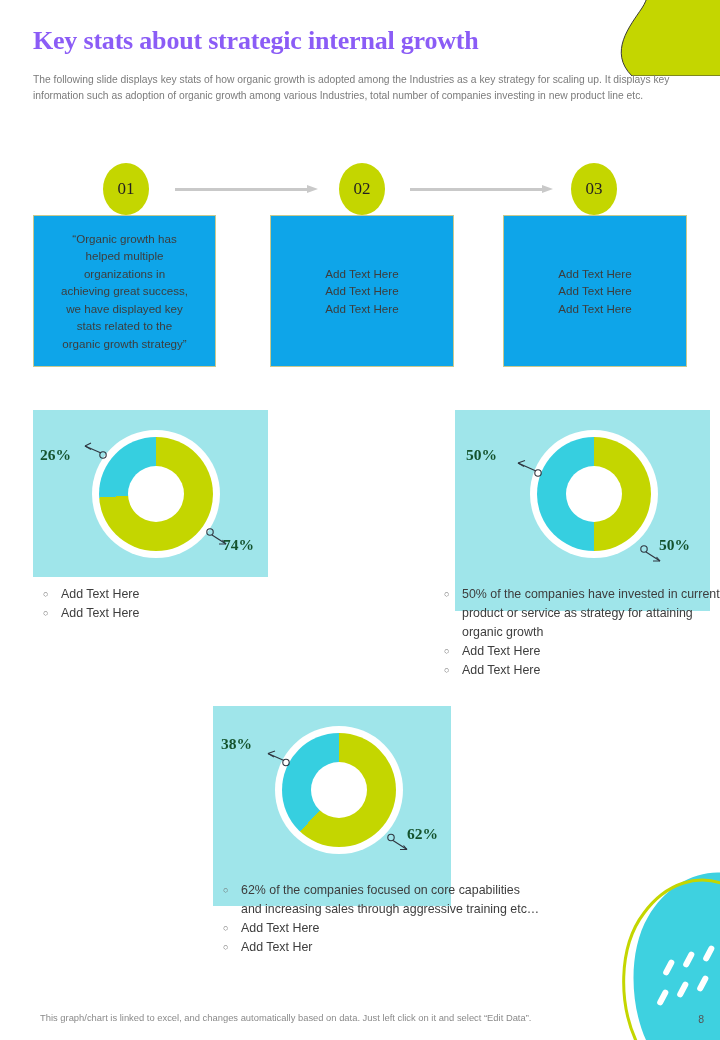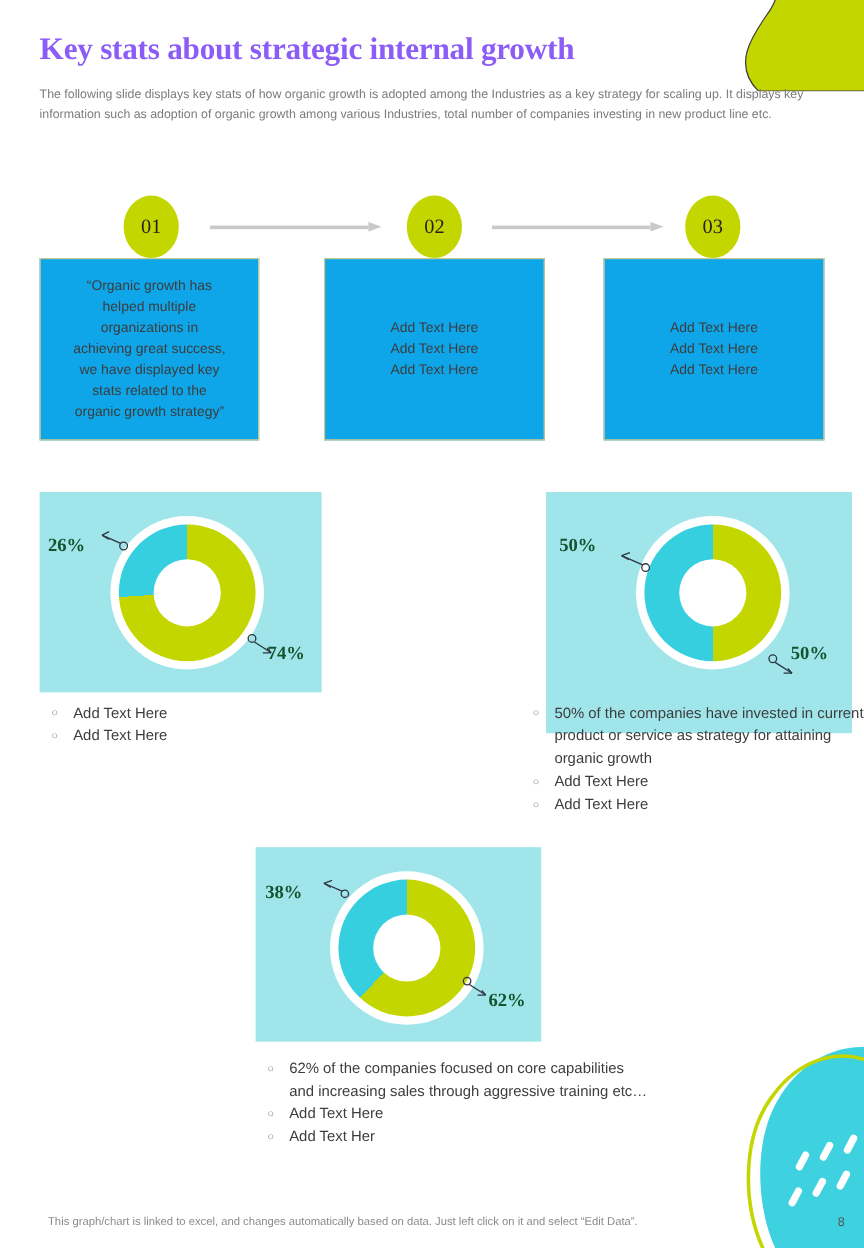--- a/index.html
+++ b/index.html
@@ -82,21 +82,21 @@
   .step-box-text .ln { display:block; }
 
   
   .stat { position:absolute; }
   .chart-box {
     background:#9fe5ea;
     position:relative;
   }
   .s1 .chart-box { left:0; top:0; width:235px; height:167px; }
   .s2 .chart-box { left:2px; top:0; width:255px; height:201px;margin-left:19px; }
-  .s3 .chart-box { left:0; top:0; width:238px; height:162px; }
+  .s3 .chart-box { left:0; top:0; width:238px; height:200px; }
 
   .s1 { left:33px; top:410px; width:300px; }
   .s2 { left:434px; top:410px; width:290px; }
   .s3 { left:213px; top:706px; width:320px; }
 
   .donut { position:absolute; border-radius:50%; background:#ffffff; }
   .donut .ring {
     position:absolute; left:7px; top:7px; right:7px; bottom:7px;
     border-radius:50%;
   }

